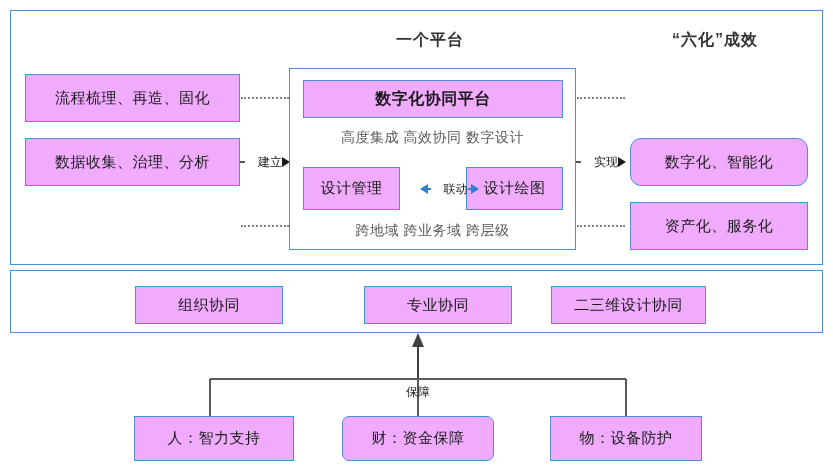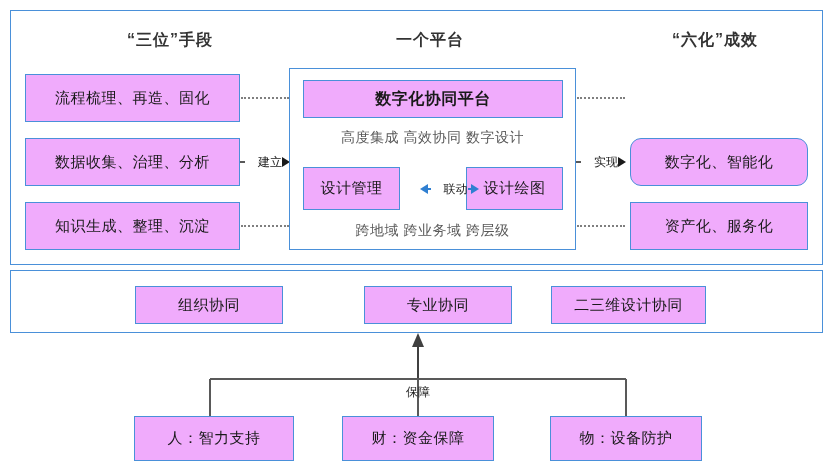--- a/index.html
+++ b/index.html
@@ -124,31 +124,29 @@
     text-align: center;
   }
 </style>
 </head>
 <body>
 
 <div class="stage">
 
   <div class="abs outer-frame" style="left:10px; top:10px; width:813px; height:255px;"></div>
 
-  <div class="abs section-header" style="left:55px; top:30px; width:230px;">“三位”手段</div>
 
   <div class="abs section-header" style="left:315px; top:30px; width:230px;">一个平台</div>
 
   <div class="abs section-header" style="left:600px; top:30px; width:230px;">“六化”成效</div>
 
   <div class="abs box" style="left:25px; top:74px; width:215px; height:48px;">流程梳理、再造、固化</div>
 
   <div class="abs box" style="left:25px; top:138px; width:215px; height:48px;">数据收集、治理、分析</div>
 
-  <div class="abs box" style="left:25px; top:202px; width:215px; height:48px;">知识生成、整理、沉淀</div>
 
   <div class="abs dotted-conn" style="left:241px; top:97px; width:48px;"></div>
 
   <div class="abs dotted-conn" style="left:241px; top:225px; width:48px;"></div>
 
   <div class="abs arrow-conn" style="left:240px; top:152px; width:50px; height:20px;">
     <div class="conn-line-gray" style="width:6px;"></div>
     <div class="arrow-label">建立</div>
     <div class="arrowhead-right-gray"></div>
   </div>
@@ -207,17 +205,17 @@
 
     <line x1="258" y1="46" x2="258" y2="83" stroke="#595959" stroke-width="2"></line>
 
     <line x1="466" y1="46" x2="466" y2="83" stroke="#595959" stroke-width="2"></line>
   </svg>
 
   <div class="abs bracket-label" style="left:378px; top:384px; width:80px;">保障</div>
 
   <div class="abs box" style="left:134px; top:416px; width:160px; height:45px;">人：智力支持</div>
 
-  <div class="abs box" style="left:342px; top:416px; width:152px; height:45px;">财：资金保障</div>
+  <div class="abs box" style="left:342px; top:416px; width:152px; height:45px;border-radius:7px;">财：资金保障</div>
 
   <div class="abs box" style="left:550px; top:416px; width:152px; height:45px;">物：设备防护</div>
 
 </div>
 
 </body></html>

